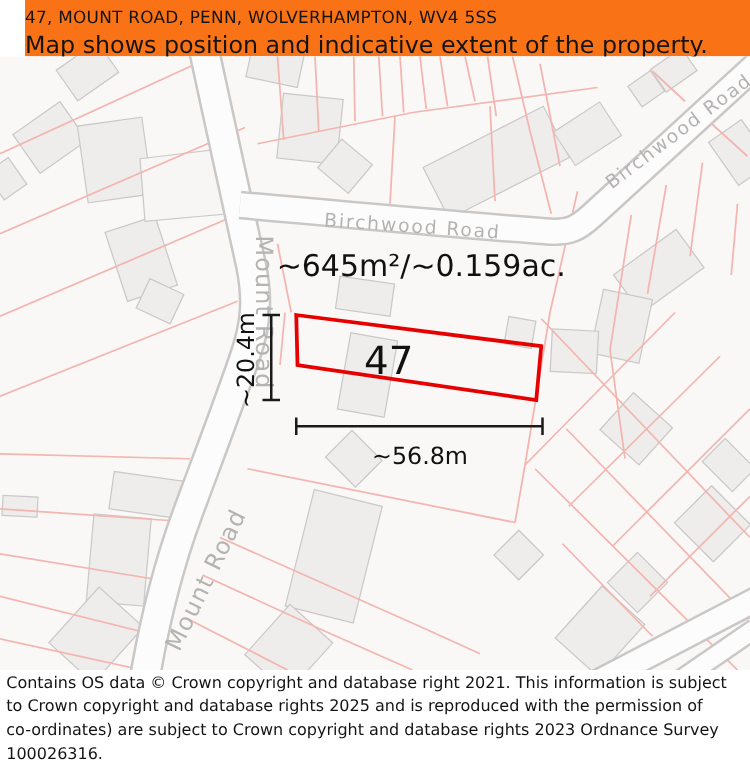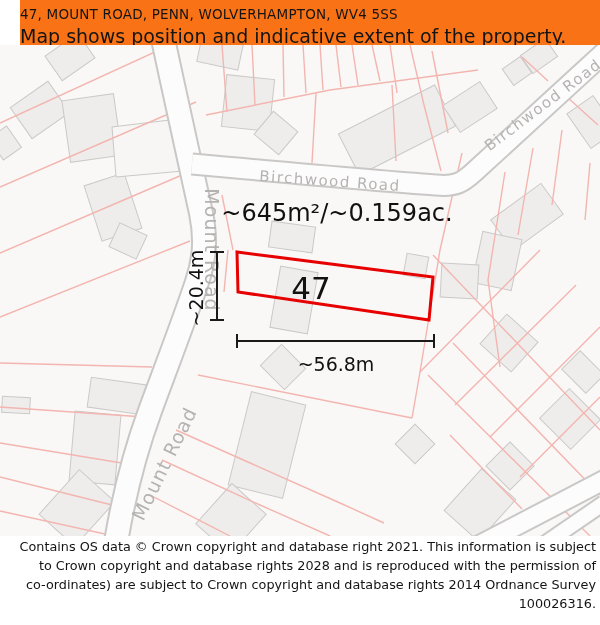--- a/index.html
+++ b/index.html
@@ -4,21 +4,21 @@
 <style>
   html,body{margin:0;padding:0;background:#ffffff;}
   body{width:600px;height:625px;position:relative;overflow:hidden;
        font-family:"DejaVu Sans","Liberation Sans",sans-serif;color:#141414;}
   .title-block{position:absolute;top:0;left:0;width:600px;height:45px;text-align:left;background:#f97316;margin-left:20px;}
   .title-line1{font-size:13.5px;margin-top:6px;letter-spacing:.2px;}
   .title-line2{font-size:19px;margin-top:3px;}
   .map-wrap{position:absolute;top:45px;left:0;width:600px;height:491px;}
   svg{display:block;}
   .footer{position:absolute;top:537px;left:0;width:600px;height:88px;background:#ffffff;
-          font-size:12.8px;line-height:18.9px;padding:1px 4px 0 5px;box-sizing:border-box;text-align:right;}
+          font-size:12.8px;line-height:18.9px;padding:1px 4px 0 5px;box-sizing:border-box;}
   
   .bld{fill:#eeedec;stroke:#cbc9c8;stroke-width:1;}
   .bld-outline{fill:#f7f6f5;stroke:#cbc9c8;stroke-width:1;}
   .parcel{stroke:#f3b5af;stroke-width:1.4;fill:none;}
   .road-casing{stroke:#c9c8c7;fill:none;}
   .road-fill{stroke:#fdfcfc;fill:none;}
   .road-label{fill:#b5b3b2;font-size:15px;letter-spacing:1.5px;}
   .road-label-big{fill:#b5b3b2;font-size:19px;letter-spacing:1px;}
   .dim{stroke:#1a1a1a;stroke-width:2;fill:none;}
   .dim-text{fill:#111111;font-size:19px;}
@@ -163,16 +163,16 @@
 
   <text class="area-text" x="337" y="176">~645m²/~0.159ac.</text>
   <text class="plot-num" x="311" y="254">47</text>
   <text class="dim-text" x="198" y="248" transform="rotate(-90 198 243)">~20.4m</text>
   <text class="dim-text" x="336" y="326">~56.8m</text>
 </svg>
 </div>
 
 <div class="footer">
   <div>Contains OS data © Crown copyright and database right 2021. This information is subject</div>
-  <div>to Crown copyright and database rights 2028 and is reproduced with the permission of</div>
-  <div>co-ordinates) are subject to Crown copyright and database rights 2014 Ordnance Survey</div>
+  <div>to Crown copyright and database rights 2025 and is reproduced with the permission of</div>
+  <div>co-ordinates) are subject to Crown copyright and database rights 2023 Ordnance Survey</div>
   <div>100026316.</div>
 </div>
 
 </body></html>

